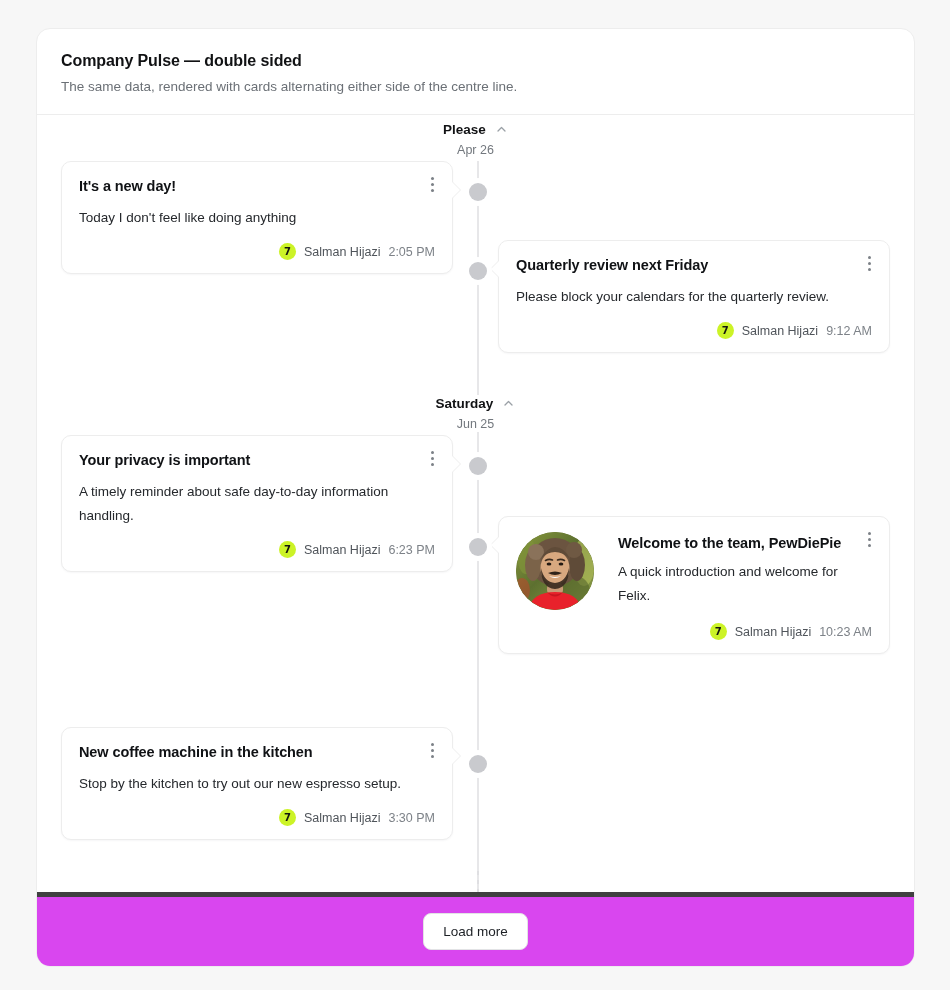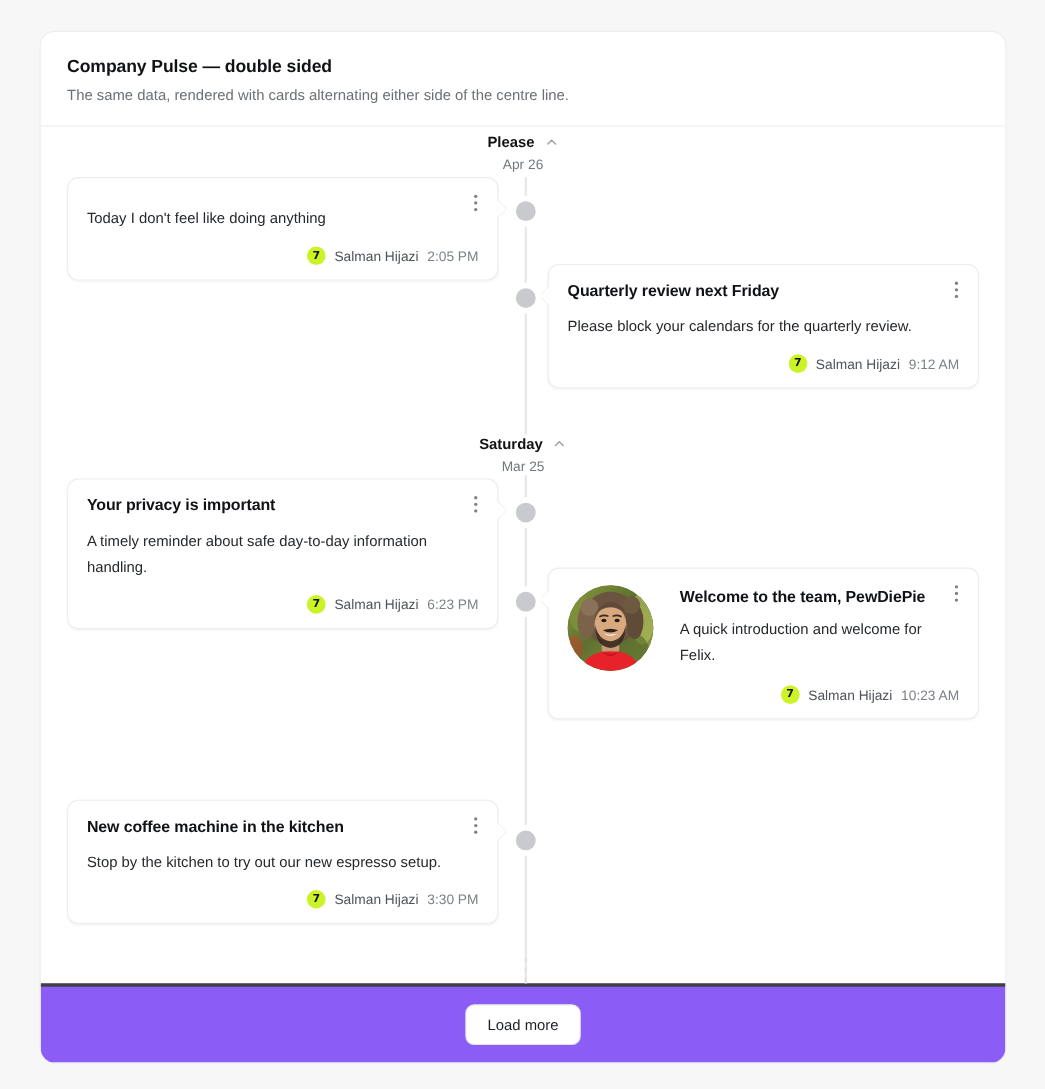--- a/index.html
+++ b/index.html
@@ -249,26 +249,26 @@
     flex: 0 0 auto;
     overflow: hidden;
     position: relative;
     background: #6d7a36;
   }
   .thumb svg { display: block; width: 78px; height: 78px; }
 
   
   .panel-footer {
     flex: 0 0 auto;
-    border-top: 3px solid #404040;
+    border-top: 5px solid #404040;
     padding: 16px 0;
     display: flex;
     align-items: flex-end;
     justify-content: center;
-    background: #8b5cf6;
+    background: #d946ef;
   }
   .load-more {
     font-family: "Liberation Sans", sans-serif;
     font-size: 13.5px;
     color: #1d2025;
     background: #ffffff;
     border: 1px solid #e2e3e5;
     border-radius: 8px;
     padding: 9px 19px;
     line-height: 17px;
@@ -306,20 +306,21 @@
 
       <div class="node" style="top:68px;"></div>
       <div class="card left" style="top:46px;">
         <span class="beak"></span>
         <div class="card-inner">
           <div class="kebab">
               <span></span>
               <span></span>
               <span></span>
             </div>
+          <h2 class="card-title">It's a new day!</h2>
           <p class="card-body">Today I don't feel like doing anything</p>
           <div class="card-footer">
             <span class="avatar-chip">7</span>
             <span class="author">Salman Hijazi</span>
             <span class="time">2:05 PM</span>
           </div>
         </div>
       </div>
 
       <div class="node" style="top:147px;"></div>
@@ -344,21 +345,21 @@
       <div class="day-header" style="top:280px;">
         <div class="day-header-inner">
           <div class="day-row">
             <span class="day-name">Saturday</span>
             <span class="chev">
               <svg viewBox="0 0 13 13" width="13" height="13" fill="none" stroke="currentColor" stroke-width="1.3" stroke-linecap="round" stroke-linejoin="round">
                   <path d="M3 8 L6.5 4.5 L10 8"></path>
                 </svg>
             </span>
           </div>
-          <div class="day-date">Mar 25</div>
+          <div class="day-date">Jun 25</div>
         </div>
       </div>
 
       <div class="node" style="top:342px;"></div>
       <div class="card left" style="top:320px;">
         <span class="beak"></span>
         <div class="card-inner">
           <div class="kebab">
               <span></span>
               <span></span>

